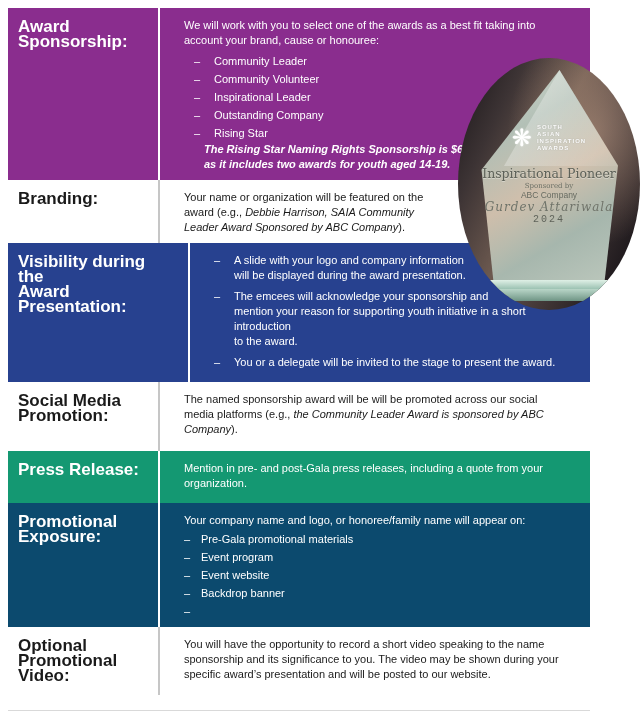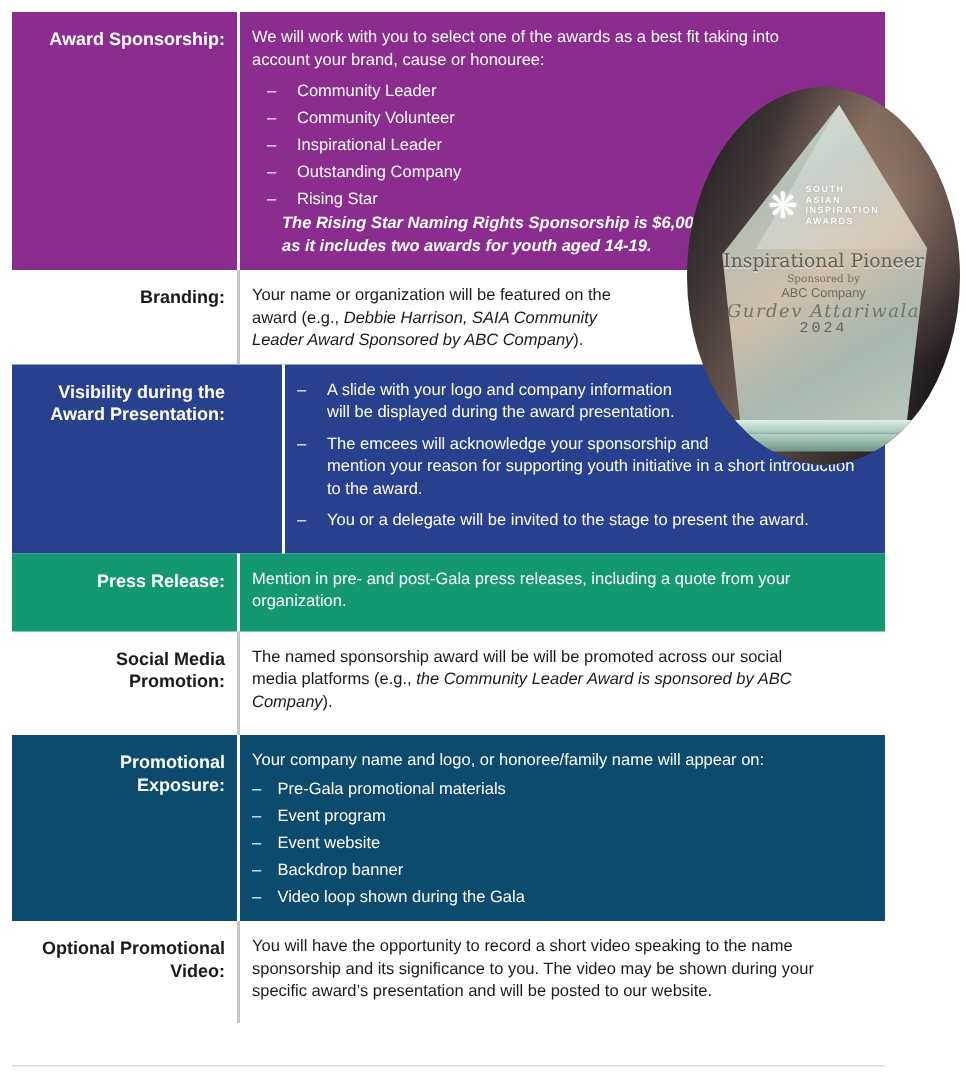--- a/index.html
+++ b/index.html
@@ -3,22 +3,22 @@
 <meta charset="utf-8">
 <style>
   * { margin:0; padding:0; box-sizing:border-box; }
   html,body { width:644px; height:719px; background:#ffffff;
     font-family:"Liberation Sans", sans-serif; color:#1a1a1a; position:relative; overflow:hidden; }
 
   .benefits-table { position:absolute; left:8px; top:8px; width:582px; }
 
   .row { display:flex; width:100%; }
   .row .label-cell { width:150px; flex:none; padding:11px 8px 6px 10px;
-    font-size:12px; font-weight:bold; line-height:15px; white-space:pre-line;text-align:right; }
-  .row .content-cell { flex:1; border-left:2px solid #c6c6c6; padding:10px 8px 6px 8px;
+    font-size:17px; font-weight:bold; line-height:15px; white-space:pre-line; }
+  .row .content-cell { flex:1; border-left:2px solid #c6c6c6; padding:10px 8px 6px 24px;
     font-size:11px; line-height:15px; }
   .row.colored { color:#ffffff; }
   .row.colored .content-cell { border-left-color:#ffffff; }
 
   .txt { white-space:pre-line; }
   .it { font-style:italic; }
 
   .r1 { min-height:172px; } .r2 { min-height:63px; } .r3 { min-height:126px;gap:30px; }
   .r4 { min-height:37px; }  .r5 { min-height:52px; } .r6 { min-height:69px; }
   .r7 { min-height:124px; } .r8 { min-height:68px; }
@@ -139,37 +139,37 @@
         </li>
         <li>
           <span class="dash">–</span>
           <span class="txt">You or a delegate will be invited to the stage to present the award.</span>
         </li>
       </ul>
     </div>
   </div>
 
 
-  <div class="row colored r5" style="background-color: rgb(20, 152, 114);">
-    <div class="label-cell">Press Release:</div>
-    <div class="content-cell">
-      <div class="txt">Mention in pre- and post-Gala press releases, including a quote from your
-organization.</div>
-    </div>
-  </div>
-
   <div class="row r6">
     <div class="label-cell">Social Media Promotion:</div>
     <div class="content-cell">
       <div class="txt"><span>The named sponsorship award will be will be promoted across our social
 media platforms (e.g., </span><span class="it">the Community Leader Award is sponsored by ABC
 Company</span><span>).</span></div>
     </div>
   </div>
 
+  <div class="row colored r5" style="background-color: rgb(20, 152, 114);">
+    <div class="label-cell">Press Release:</div>
+    <div class="content-cell">
+      <div class="txt">Mention in pre- and post-Gala press releases, including a quote from your
+organization.</div>
+    </div>
+  </div>
+
   <div class="row colored r7" style="background-color: #0c4a6e;">
     <div class="label-cell">Promotional Exposure:</div>
     <div class="content-cell">
       <div class="txt">Your company name and logo, or honoree/family name will appear on:</div>
       <ul class="dash-list promo-list mt4">
         <li>
           <span class="dash">–</span>
           <span class="txt">Pre-Gala promotional materials</span>
         </li>
         <li>
@@ -179,21 +179,20 @@
         <li>
           <span class="dash">–</span>
           <span class="txt">Event website</span>
         </li>
         <li>
           <span class="dash">–</span>
           <span class="txt">Backdrop banner</span>
         </li>
         <li>
           <span class="dash">–</span>
-          <span class="txt">Video loop shown during the Gala</span>
         </li>
       </ul>
     </div>
   </div>
 
   <div class="row r8">
     <div class="label-cell">Optional Promotional
 Video:</div>
     <div class="content-cell">
       <div class="txt">You will have the opportunity to record a short video speaking to the name

